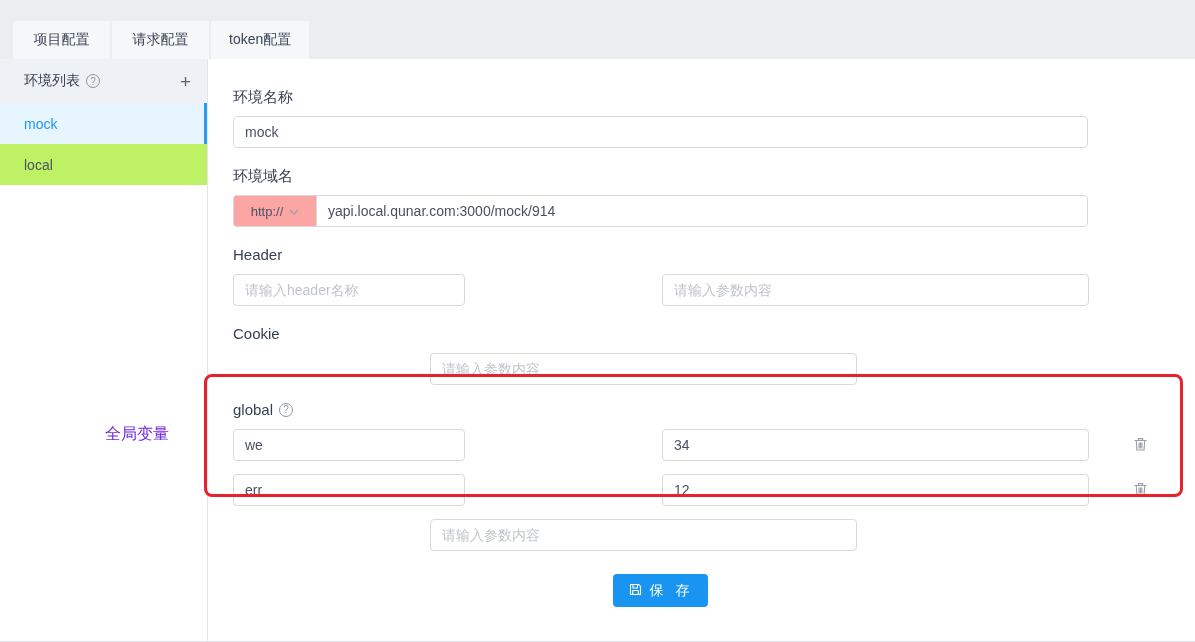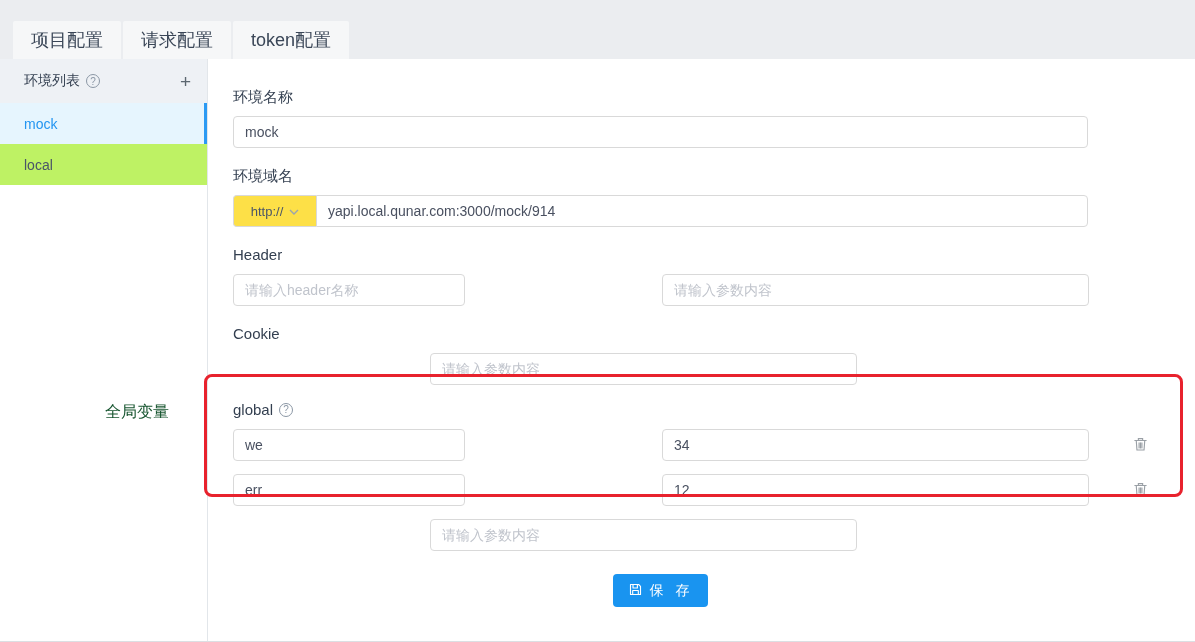--- a/index.html
+++ b/index.html
@@ -11,21 +11,21 @@
   }
 
   
   .tabbar {
     height:59px; background:#ebedf0; display:flex; align-items:flex-end;
     padding-left:13px;
   }
   .tab {
     height:38px; min-width:97px; padding:0 18px; margin-right:2px;
     display:flex; align-items:center; justify-content:center;
-    background:#f6f7f8; color:#3a4657; font-size:18px; cursor:pointer;
+    background:#f6f7f8; color:#3a4657; font-size:14px; cursor:pointer;
     border-radius:2px 2px 0 0;
   }
   .tab.active { background:#fff; color:#2395f1; font-weight:bold; }
 
   
   .body { display:flex; height:583px; }
   .sidebar { width:208px; border-right:1px solid #e2e6ea; background:#fff; flex:none; }
   .sidebar-header {
     height:44px; background:#eef1f5; display:flex; align-items:center;
     padding:0 16px 0 24px; color:#333f50; font-size:14px; font-weight:500;
@@ -50,21 +50,21 @@
   .form-group { margin-bottom:17px; }
   .ipt {
     height:32px; border:1px solid #d9d9d9; border-radius:4px; background:#fff;
     font-size:14px; color:#495060; padding:0 11px; outline:none;
     font-family:"Liberation Sans","DejaVu Sans",sans-serif;
   }
   .ipt::placeholder { color:#c0c4cc; }
   .ipt-wide { width:855px; display:block; }
   .domain-row { display:flex; width:855px; }
   .addon {
-    height:32px; width:83px; background:#fde047; border:1px solid #d9d9d9;
+    height:32px; width:83px; background:#fca5a5; border:1px solid #d9d9d9;
     border-right:0; border-radius:4px 0 0 4px; display:flex; align-items:center;
     justify-content:center; gap:6px; font-size:13px; color:#4a5568; cursor:pointer;
   }
   .chev { display:inline-block; color:#9aa4af; }
   .ipt-domain { flex:1; border-radius:0 4px 4px 0; }
   .kv-row { display:flex; align-items:center; margin-bottom:13px; }
   .ipt-key { width:232px; }
   .ipt-val { width:427px; margin-left:197px; }
   .trash-btn {
     background:none; border:none; cursor:pointer; margin-left:43px;
@@ -80,21 +80,21 @@
     font-family:"Liberation Sans","DejaVu Sans",sans-serif;
   }
   .save-btn svg { width:15px; height:15px; }
 
   
   .ann-box {
     position:absolute; left:204px; top:374px; width:979px; height:123px;
     border:3px solid #e8222d; border-radius:8px; pointer-events:none; z-index:5;
   }
   .ann-label {
-    position:absolute; left:105px; top:402px; font-size:16px; color:#14532d;
+    position:absolute; left:105px; top:424px; font-size:16px; color:#6d28d9;
     z-index:5; pointer-events:none;
   }
 </style>
 </head>
 <body>
 
 <div class="app">
 
   <div class="tabbar">
     <div class="tab">项目配置</div>

